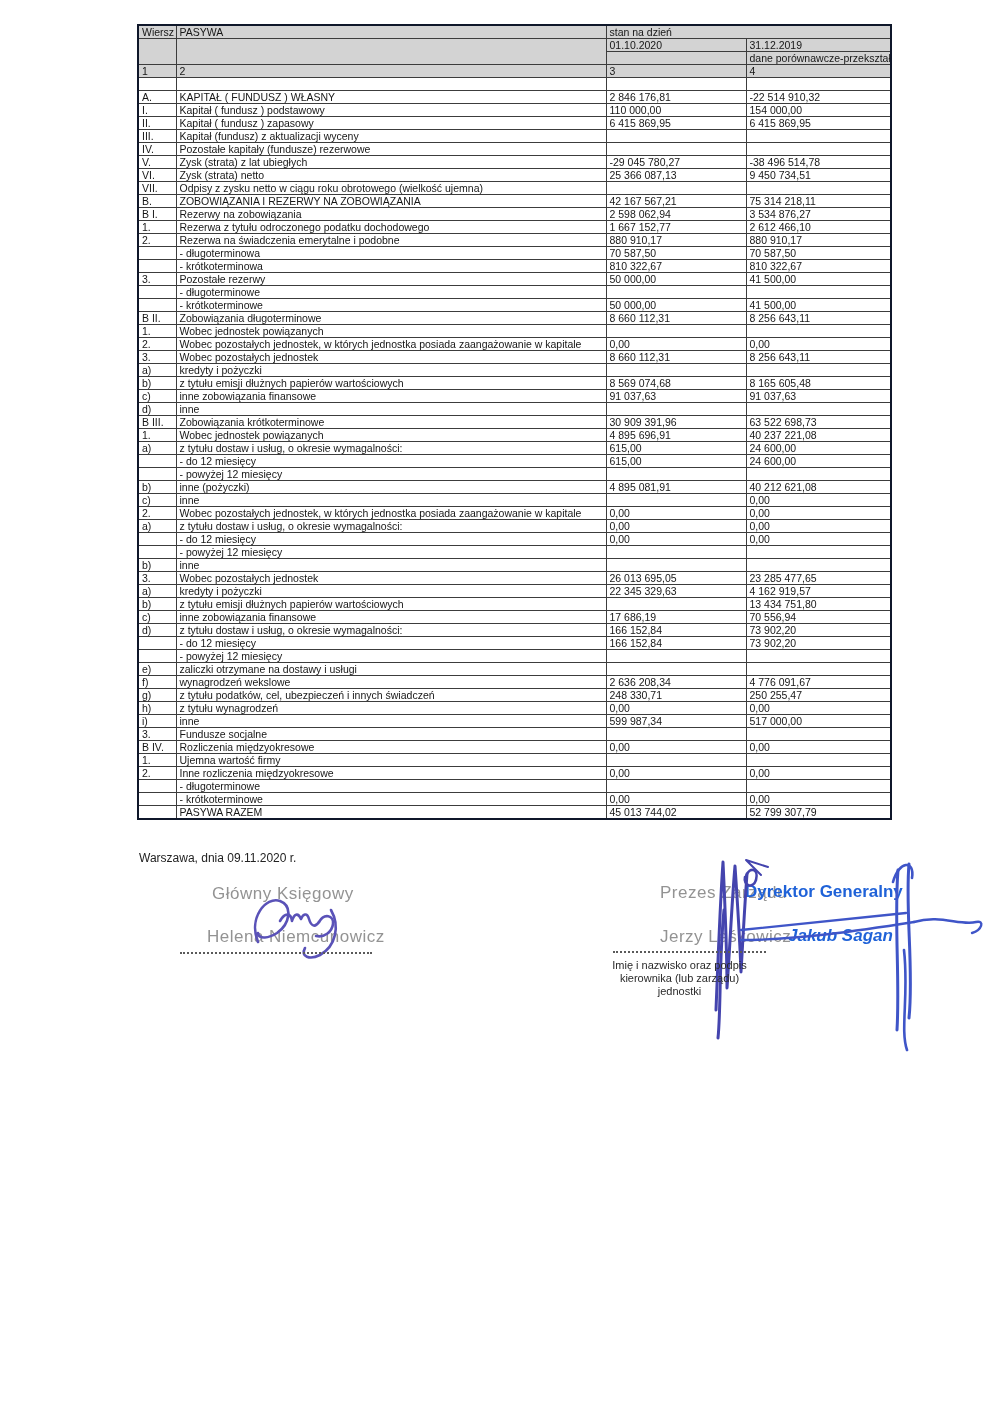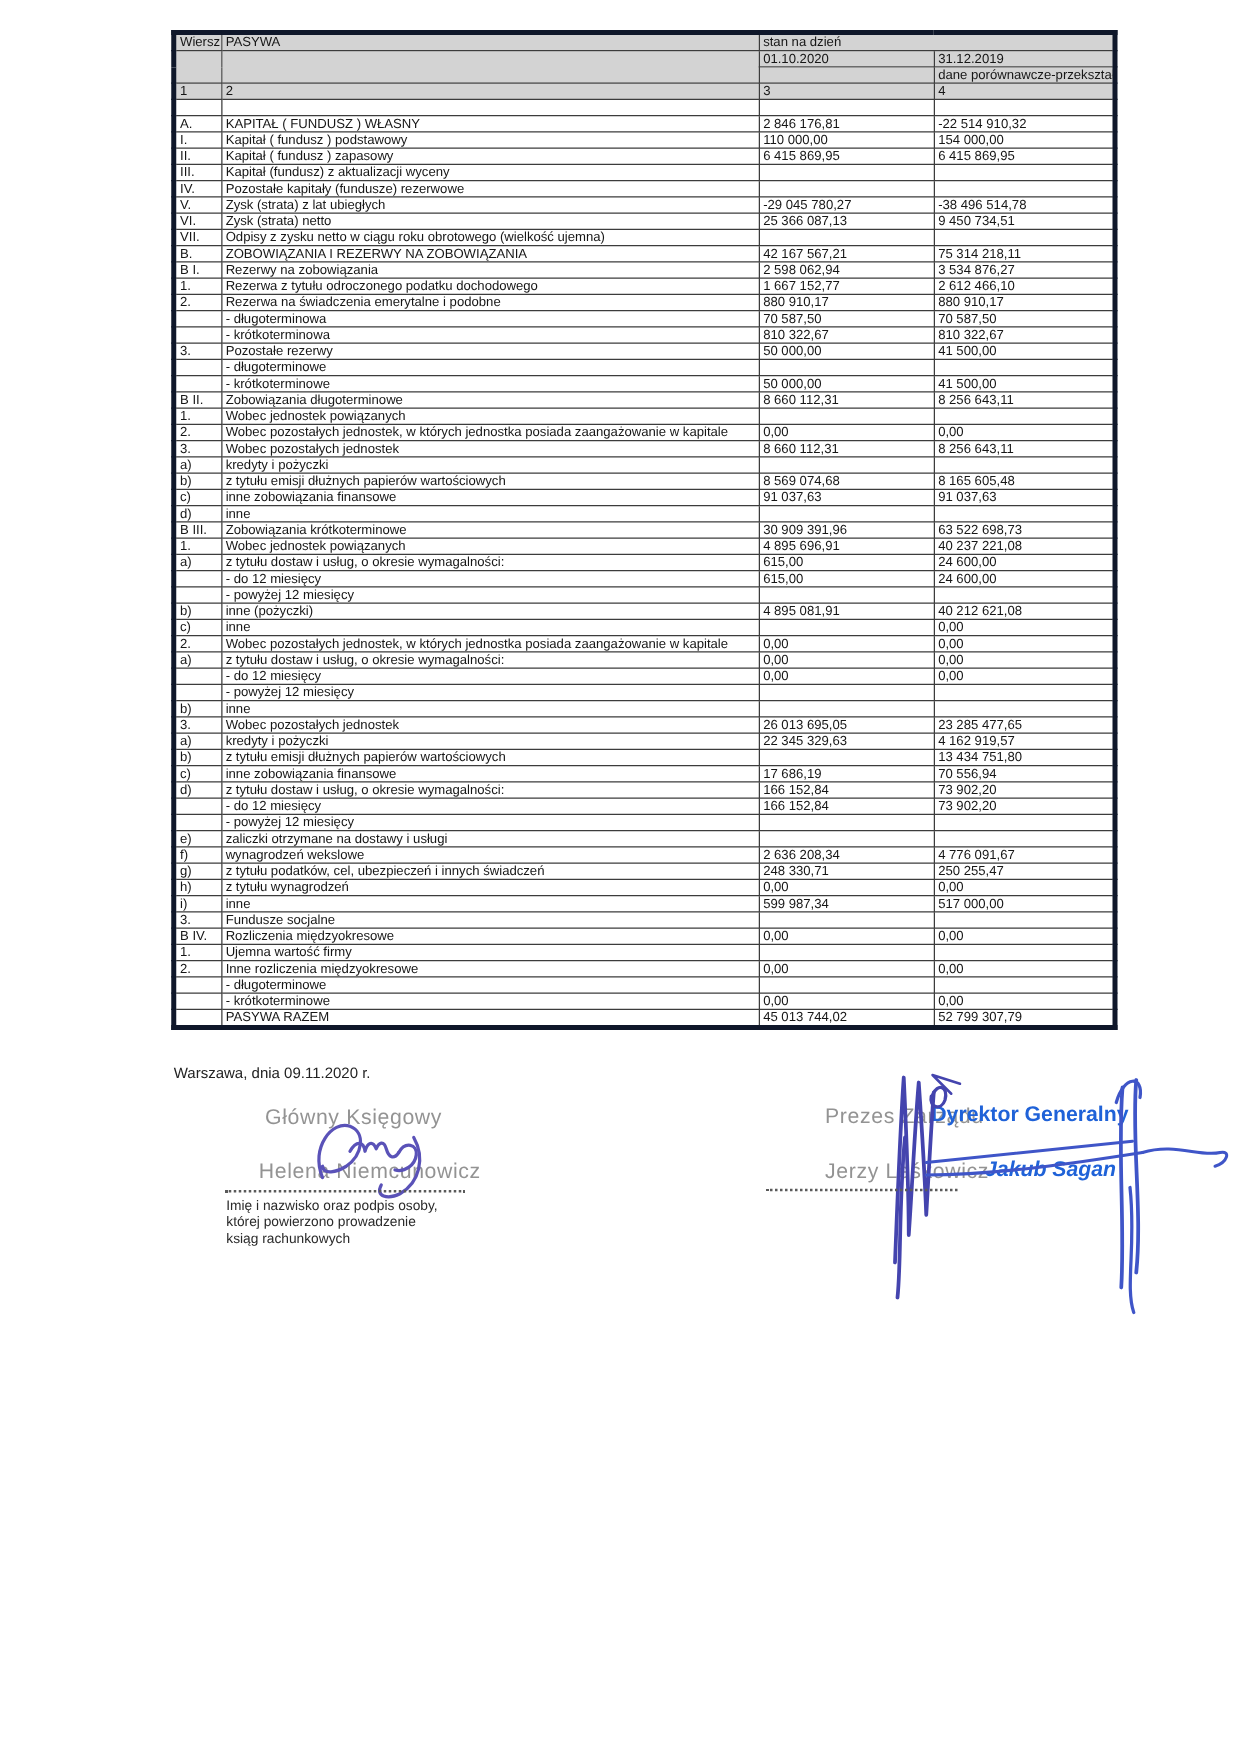--- a/index.html
+++ b/index.html
@@ -16,21 +16,21 @@
   table.balance {
     position:absolute; left:137px; top:24px; width:753px;
     border-collapse:collapse; table-layout:fixed;
     font-size:10.5px; line-height:12px;
   }
   table.balance td, table.balance th {
     border:1px solid #3c3c3c; padding:0 3px; overflow:hidden;
     white-space:nowrap; height:13px; font-weight:normal; text-align:left;
     vertical-align:middle;
   }
-  table.balance { border:4px solid #0f172a; }
+  table.balance { border:2px solid #0f172a; }
   .hd { background:#d3d3d3; }
   th.wiersz { font-weight:bold; height:26px; vertical-align:top; padding-top:2px; }
   th.pasywa { font-weight:bold; text-align:center; vertical-align:top; padding-top:2px; }
   th.stan   { font-weight:bold; text-align:center; vertical-align:bottom; padding-bottom:1px;margin-top:36px; }
   td.datecell { text-align:center; height:15px; }
   td.notecell { text-align:center; height:30px; white-space:normal; line-height:11px; vertical-align:middle; }
   td.numcell { text-align:center; font-weight:bold; height:12px; }
   tr.spacer td { background:#fff; height:13px; }
   td.no  { padding-left:2px; }
   td.label { }
@@ -441,38 +441,38 @@
 
   <div class="stamp" style="left:212px; top:884px;">Główny Księgowy</div>
   <div class="stamp" style="left:207px; top:927px;">Helena Niemcunowicz</div>
   <svg class="sig" style="left:240px; top:888px;" width="140" height="78" viewBox="0 0 140 78">
     <path class="ink-l" stroke-width="2.6" d="M18,54 C8,30 26,8 40,13 C53,18 50,36 37,45 C29,50 19,52 18,45"></path>
     <path class="ink-l" stroke-width="2.6" d="M40,33 C45,24 51,25 52,33 C54,26 58,24 61,31 C63,26 67,24 69,31 C71,38 75,40 79,34"></path>
     <path class="ink-l" stroke-width="2.6" d="M79,34 C84,25 94,27 93,36 C92,44 84,50 76,48"></path>
     <path class="ink-l" stroke-width="2.6" d="M91,22 C100,38 96,58 80,67 C70,72 60,69 65,60"></path>
   </svg>
   <div class="dotline" style="left:180px; top:952px; width:192px;"></div>
-  <div class="caption" style="left:181px; top:959px;">
-    <div>Imię i nazwisko oraz podpis osoby,</div>
-    <div>której powierzono prowadzenie</div>
-    <div>ksiąg rachunkowych</div>
-  </div>
 
   <div class="stamp" style="left:660px; top:883px;">Prezes Zarządu</div>
   <div class="stamp-blue" style="left:745px; top:882px;">Dyrektor Generalny</div>
   <div class="stamp" style="left:660px; top:927px;">Jerzy Leśkowicz</div>
   <div class="stamp-blue it" style="left:788px; top:926px;">Jakub Sagan</div>
   <svg class="sig" style="left:688px; top:850px;" width="300" height="205" viewBox="0 0 300 205">
     <path class="ink-r" stroke-width="3" d="M28,160 C30,110 32,55 35,12 C37,55 39,100 39,138 C42,95 44,50 47,16 C50,60 52,95 53,122 C55,88 57,50 59,24"></path>
     <path class="ink-r" stroke-width="3" d="M36,60 C31,110 33,160 30,188"></path>
     <path class="ink-r" stroke-width="2.6" d="M58,26 C62,16 71,19 68,30 C65,39 55,36 57,27"></path>
     <path class="ink-r" stroke-width="2" d="M80,17 L58,10 L73,25"></path>
     <path class="ink-r2" stroke-width="2.4" d="M53,80 L218,63"></path>
     <path class="ink-r2" stroke-width="2.4" d="M53,90 C110,90 175,80 226,72"></path>
     <path class="ink-r2" stroke-width="3" d="M210,20 C206,70 212,130 209,180"></path>
     <path class="ink-r2" stroke-width="3" d="M221,14 C217,60 226,120 221,168"></path>
     <path class="ink-r2" stroke-width="2.6" d="M205,32 C211,10 227,10 224,28"></path>
     <path class="ink-r2" stroke-width="2.6" d="M216,100 C221,145 212,180 219,200"></path>
     <path class="ink-r2" stroke-width="2.4" d="M226,72 C252,64 272,76 288,72 C297,70 294,80 284,83"></path>
   </svg>
   <div class="dotline" style="left:613px; top:951px; width:153px;"></div>
+  <div class="caption centered" style="left:598px; top:959px; width:163px;">
+    <div>Imię i nazwisko oraz podpis</div>
+    <div>kierownika (lub zarządu)</div>
+    <div>jednostki</div>
+  </div>
 
 </div>
 
 </body></html>

